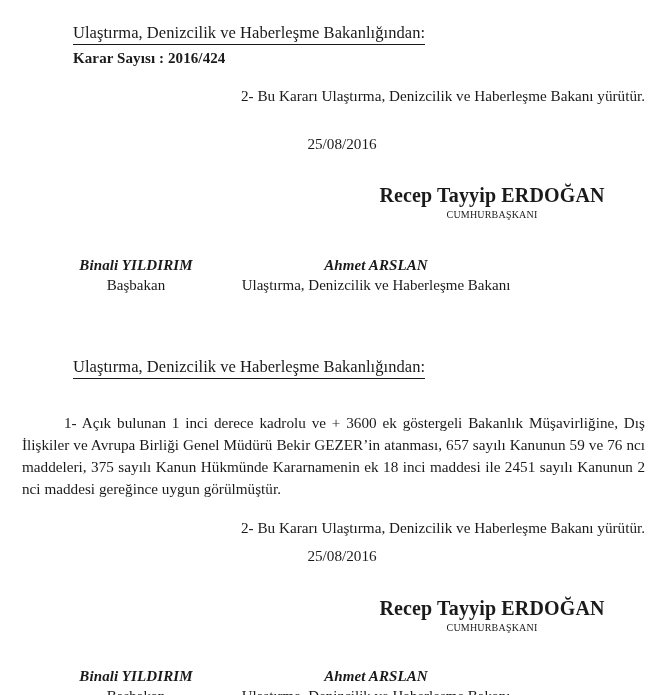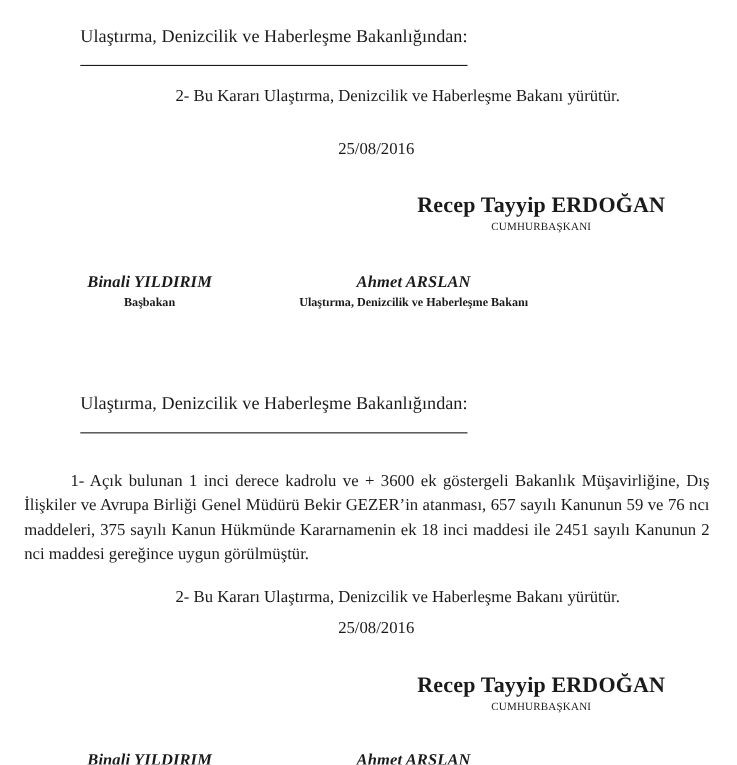--- a/index.html
+++ b/index.html
@@ -36,21 +36,21 @@
 
   
   .ministry-heading {
     margin: 0 0 1px 73px;
     font-size: 16.5px;
     font-weight: 400;
     line-height: 1.28;
     letter-spacing: 0.05px;
     display: inline-block;
     border-bottom: 1px solid #1a1a1a;
-    padding-bottom: 16px;
+    padding-bottom: 1px;
     white-space: nowrap;
   }
   .heading-wrap { display: block; }
 
   .decision-number {
     margin: 3px 0 0 73px;
     font-size: 15px;
     font-weight: bold;
     line-height: 1.3;
     letter-spacing: 0.1px;
@@ -67,21 +67,21 @@
     letter-spacing: 0.01px;
   }
   .article--spaced { margin-top: 18px; }
   .article--tight  { margin-top: 32px; }
 
   .article-two {
     margin: 16px 25px 0 22px;
     font-size: 15.2px;
     line-height: 1.44;
     text-indent: 56px;
-    text-align: center;
+    text-align: right;
   }
   .article-two--compact { margin-top: 17px; }
 
   
   .decree-date {
     font-size: 15.2px;
     line-height: 1.4;
     text-align: center;
     width: 670px;
     margin-left: 7px;
@@ -142,37 +142,38 @@
   .sig-name {
     font-size: 15px;
     font-style: italic;
     font-weight: bold;
     line-height: 1.3;
     letter-spacing: 0.1px;
     white-space: nowrap;
     text-align: center;
   }
   .sig-title {
-    font-size: 11px;
-    font-weight: 700;
+    font-size: 15px;
+    font-weight: 400;
     line-height: 1.35;
     white-space: nowrap;
   }
 </style>
 </head>
 <body>
 
 <div class="page">
 
   <section class="decree decree--first">
 
     <div class="heading-wrap">
       <div class="ministry-heading">Ulaştırma, Denizcilik ve Haberleşme Bakanlığından:</div>
     </div>
 
+    <div class="decision-number">Karar Sayısı : 2016/424</div>
 
 
     <p class="article-two">2-  Bu Kararı Ulaştırma, Denizcilik ve Haberleşme Bakanı yürütür.</p>
 
     <div class="decree-date decree-date--gap">25/08/2016</div>
 
     <div class="president-block president-block--first">
       <div class="president-inner">
         <div class="president-name">Recep Tayyip ERDOĞAN</div>
         <div class="president-title">CUMHURBAŞKANI</div>

